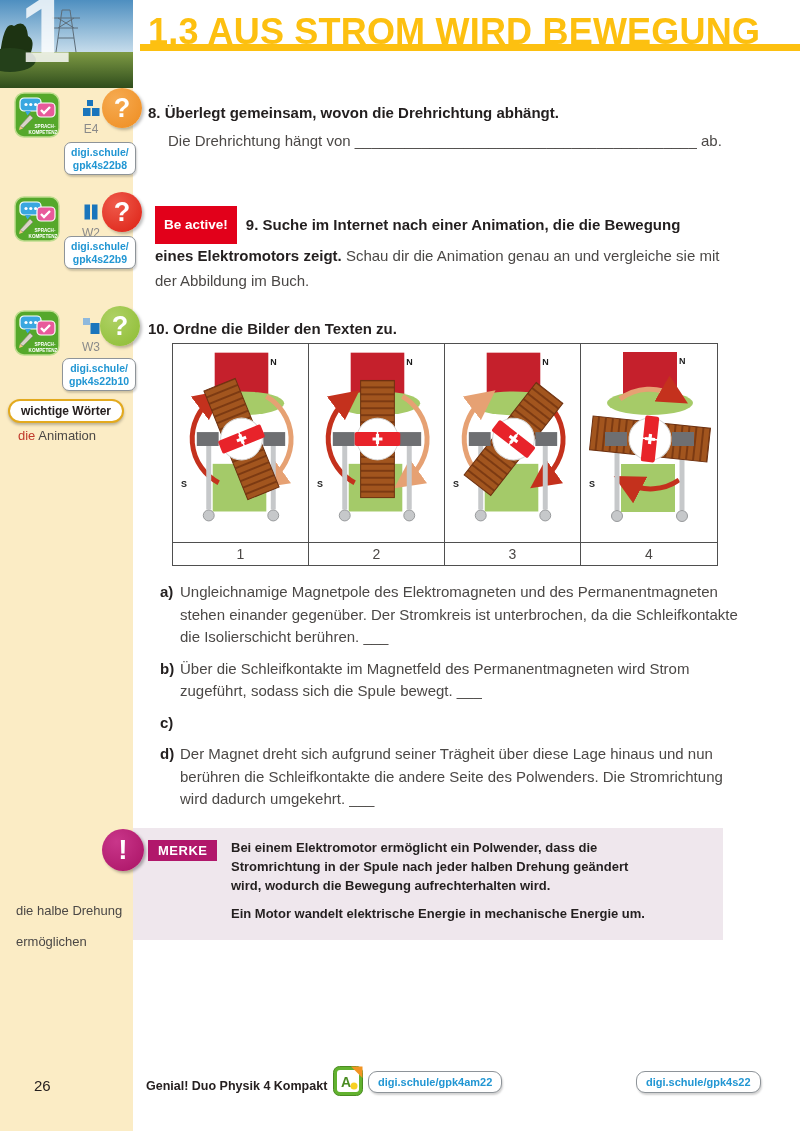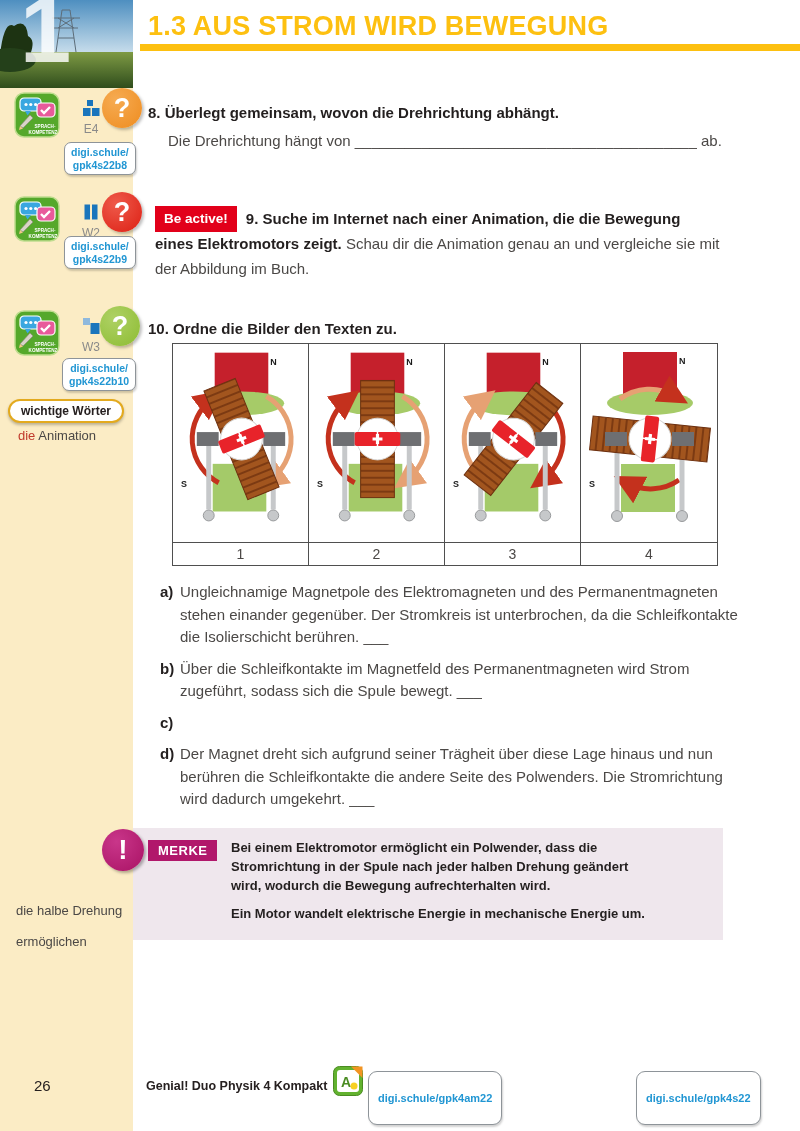--- a/index.html
+++ b/index.html
@@ -4,21 +4,21 @@
 <style>
   html,body{margin:0;padding:0;}
   body{width:800px;height:1131px;position:relative;background:#fff;
        font-family:"Liberation Sans",sans-serif;overflow:hidden;}
   .abs{position:absolute;}
 
   
   .photo{left:0;top:0;width:133px;height:88px;overflow:hidden;background:#6ca2c9;}
   .unit-num{left:20px;top:-16px;font-size:92px;font-weight:bold;line-height:1;
             color:rgba(255,255,255,.82);}
-  .header-title{left:148px;top:11px;font-size:27px;font-weight:bold;color:#fdc010;
+  .header-title{left:148px;top:11px;font-size:36px;font-weight:bold;color:#fdc010;
                 letter-spacing:.2px;white-space:nowrap;}
   .header-rule{left:140px;top:44px;width:660px;height:7px;background:#fdc010;}
 
   
   .sidebar-bg{left:0;top:88px;width:133px;height:1043px;background:#fbecc5;}
   .spk{width:46px;height:46px;}
   .level{width:34px;text-align:center;}
   .level .lvl-label{font-size:12px;color:#8a8a8a;margin-top:1px;}
   .qmark{width:40px;height:40px;border-radius:50%;color:#fff;font-weight:bold;font-size:27px;
          display:flex;align-items:center;justify-content:center;
@@ -34,21 +34,21 @@
            box-shadow:0 2px 3px rgba(0,0,0,.25);white-space:nowrap;}
   .vocab{font-size:13px;color:#4b4846;white-space:nowrap;text-align:center;}
   .vocab .art{color:#c0392b;}
 
   
   .t-head{font-size:15px;font-weight:bold;color:#231f1f;white-space:nowrap;}
   .t8-line{left:168px;top:132px;font-size:15px;color:#4b4846;white-space:nowrap;}
   .t9{left:155px;top:206px;width:615px;font-size:15px;line-height:1.65;color:#4b4846;
       white-space:pre-line;}
   .badge-red{display:inline-block;background:#e2001a;color:#fff;font-weight:bold;
-             font-size:13.5px;padding:2px 9px;margin-right:9px;vertical-align:1px;
+             font-size:13.5px;padding:8px 9px;margin-right:9px;vertical-align:1px;
              white-space:nowrap;}
   .bold-dark{font-weight:bold;color:#231f1f;}
 
   
   .fig{left:172px;top:343px;width:544px;border:1px solid #4f4f4f;background:#fff;}
   .fig-cells{display:flex;}
   .fig-cell{width:136px;height:198px;border-right:1px solid #4f4f4f;box-sizing:border-box;}
   .fig-cell:last-child{border-right:none;}
   .fig-nums{display:flex;border-top:1px solid #4f4f4f;}
   .fig-num{width:136px;height:22px;line-height:22px;text-align:center;font-size:14px;
@@ -73,21 +73,21 @@
   .excl{left:102px;top:829px;width:42px;height:42px;border-radius:50%;
         background:radial-gradient(circle at 35% 30%,#c9368a,#a91264);color:#fff;
         font-size:28px;font-weight:bold;display:flex;align-items:center;
         justify-content:center;box-shadow:2px 2px 3px rgba(0,0,0,.3);}
 
   
   .pgnum{left:34px;top:1077px;font-size:15px;color:#262020;}
   .book{left:146px;top:1079px;font-size:12.5px;font-weight:bold;color:#262020;}
   .app-icon{left:333px;top:1066px;width:30px;height:30px;}
   .digi-f{background:#fff;border:1.5px solid #8e9499;border-radius:9px;color:#2196d3;
-          font-weight:bold;font-size:11px;padding:20px 9px;top:1071px;
+          font-weight:bold;font-size:11px;padding:4px 9px;top:1071px;
           box-shadow:1px 2px 2px rgba(0,0,0,.18);white-space:nowrap;}
 </style>
 </head>
 <body>
 
 <svg width="0" height="0" style="position:absolute">
   <defs>
     <pattern id="coil" width="10" height="7" patternUnits="userSpaceOnUse">
       <rect width="10" height="7" fill="#a2551e"></rect>
       <rect width="10" height="2" fill="#7c3a12"></rect>

